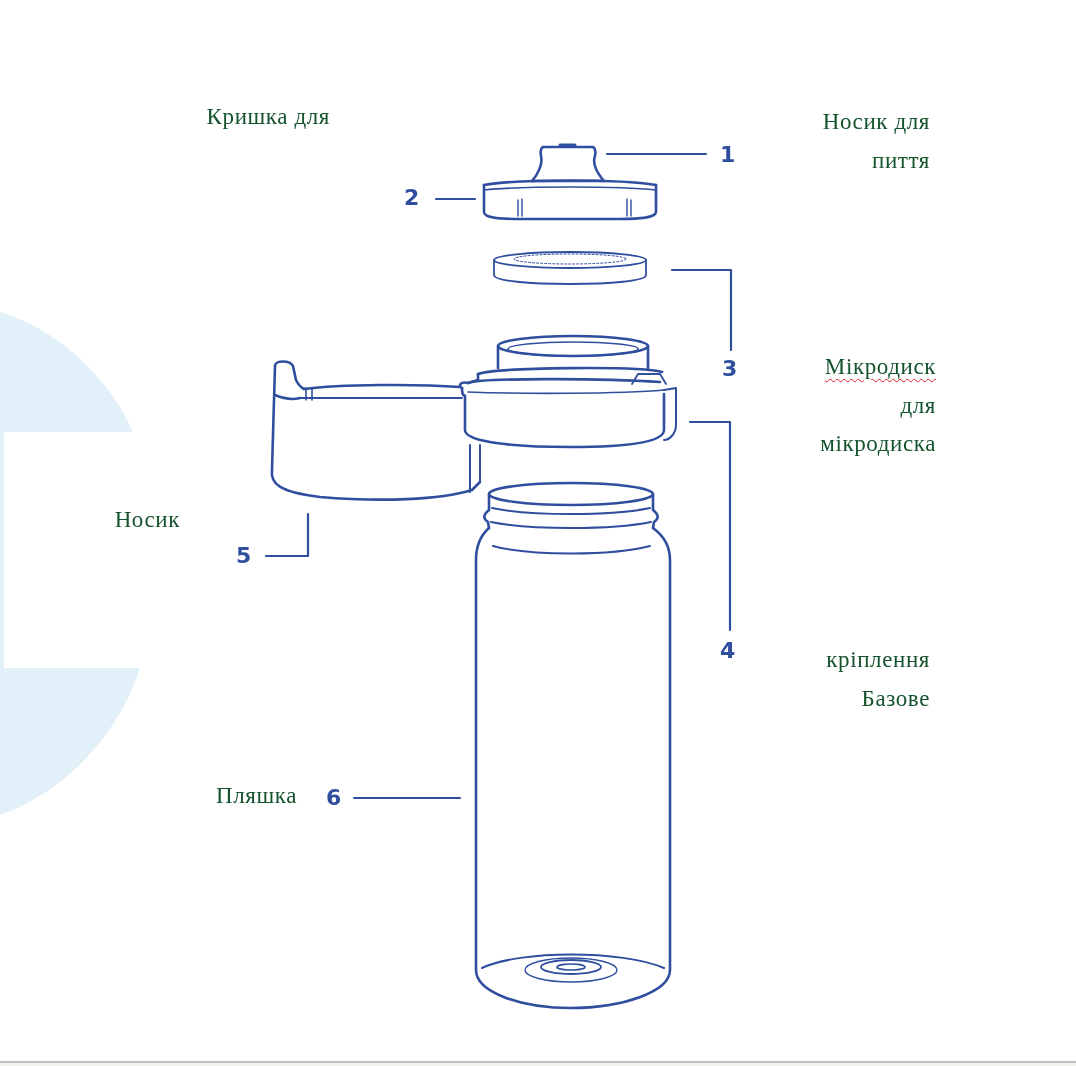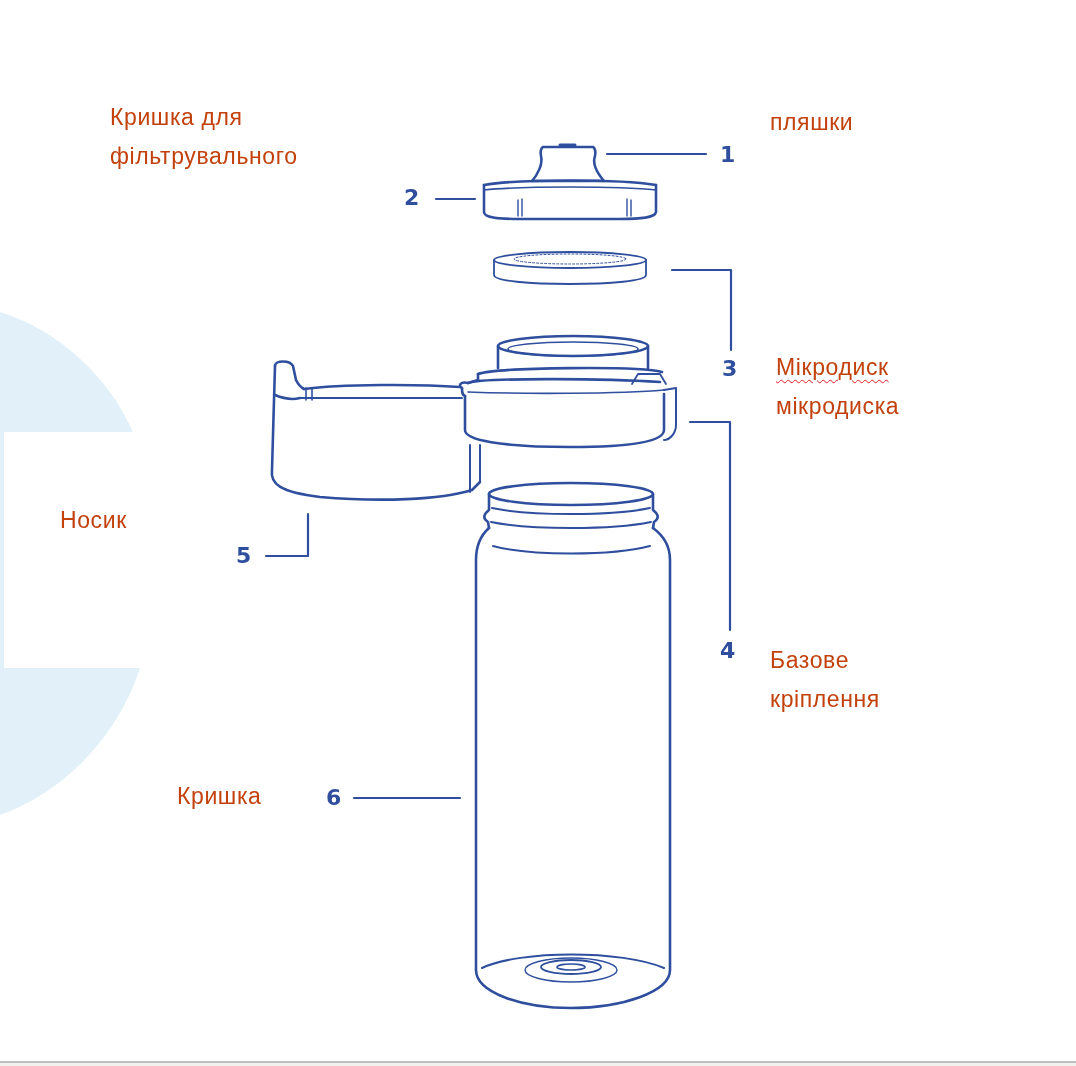--- a/index.html
+++ b/index.html
@@ -23,26 +23,27 @@
     }
     .diagram {
       position: absolute;
       left: 0;
       top: 0;
       width: 1076px;
       height: 1066px;
     }
     .label {
       position: absolute;
-      color: #c2410c;
+      color: #14532d;
       font-size: 23px;
       line-height: 38.5px;
-      text-align: left;
+      text-align: right;
       letter-spacing: 0.6px;
       white-space: nowrap;
+      font-family: Liberation Serif, serif;
     }
     .label span { display: block; }
     .spell {
       text-decoration: underline wavy #e02020;
       text-decoration-thickness: 1px;
       text-underline-offset: 4px;
     }
     .callout-num {
       position: absolute;
       font-family: "DejaVu Sans", sans-serif;
@@ -152,39 +153,40 @@
 
 <div class="callout-num" style="left:720px; top:144px;">1</div>
 <div class="callout-num" style="left:404px; top:187px;">2</div>
 <div class="callout-num" style="left:722px; top:358px;">3</div>
 <div class="callout-num" style="left:720px; top:640px;">4</div>
 <div class="callout-num" style="left:236px; top:545px;">5</div>
 <div class="callout-num" style="left:326px; top:787px;">6</div>
 
 <div class="label" style="left:110px; top:98px; width:220px;">
   <span>Кришка для</span>
-  <span>фільтрувального</span>
 </div>
 
 <div class="label" style="left:770px; top:103px; width:160px;">
-  <span>пляшки</span>
+  <span>Носик для</span>
+  <span>пиття</span>
 </div>
 
 <div class="label" style="left:776px; top:348px; width:160px;">
   <span class="spell">Мікродиск</span>
+  <span>для</span>
   <span>мікродиска</span>
 </div>
 
 <div class="label" style="left:770px; top:641px; width:160px;">
+  <span>кріплення</span>
   <span>Базове</span>
-  <span>кріплення</span>
 </div>
 
 <div class="label" style="left:60px; top:501px; width:120px;">
   <span>Носик</span>
 </div>
 
 <div class="label" style="left:177px; top:777px; width:120px;">
-  <span>Кришка</span>
+  <span>Пляшка</span>
 </div>
 
 <div class="bottom-bar"></div>
 <div class="bottom-strip"></div>
 
 </body></html>

